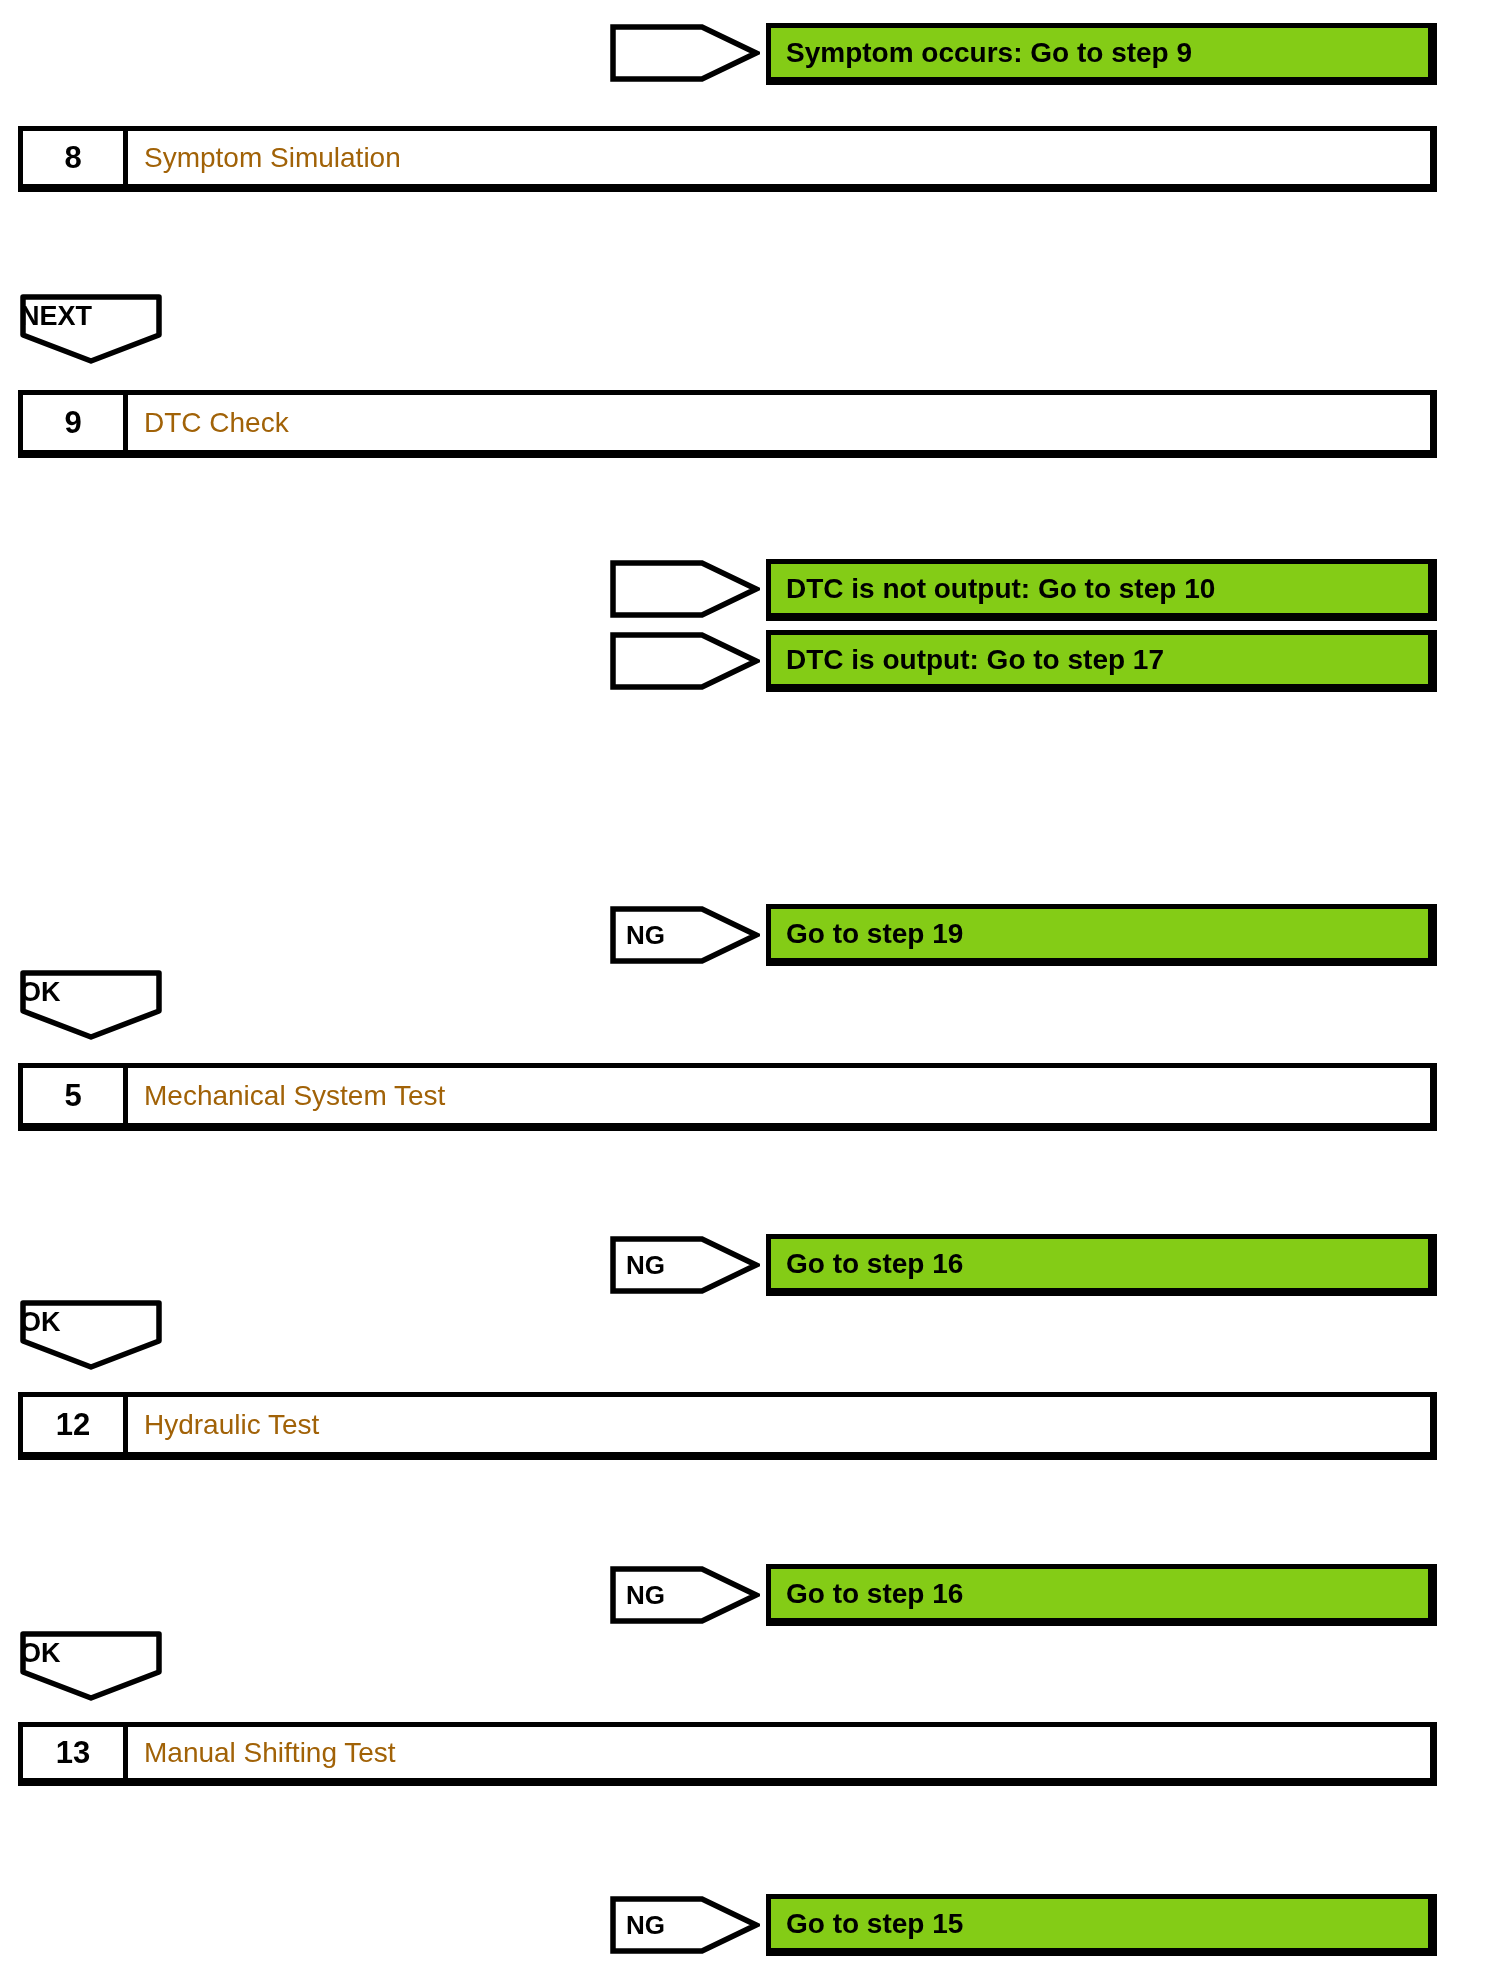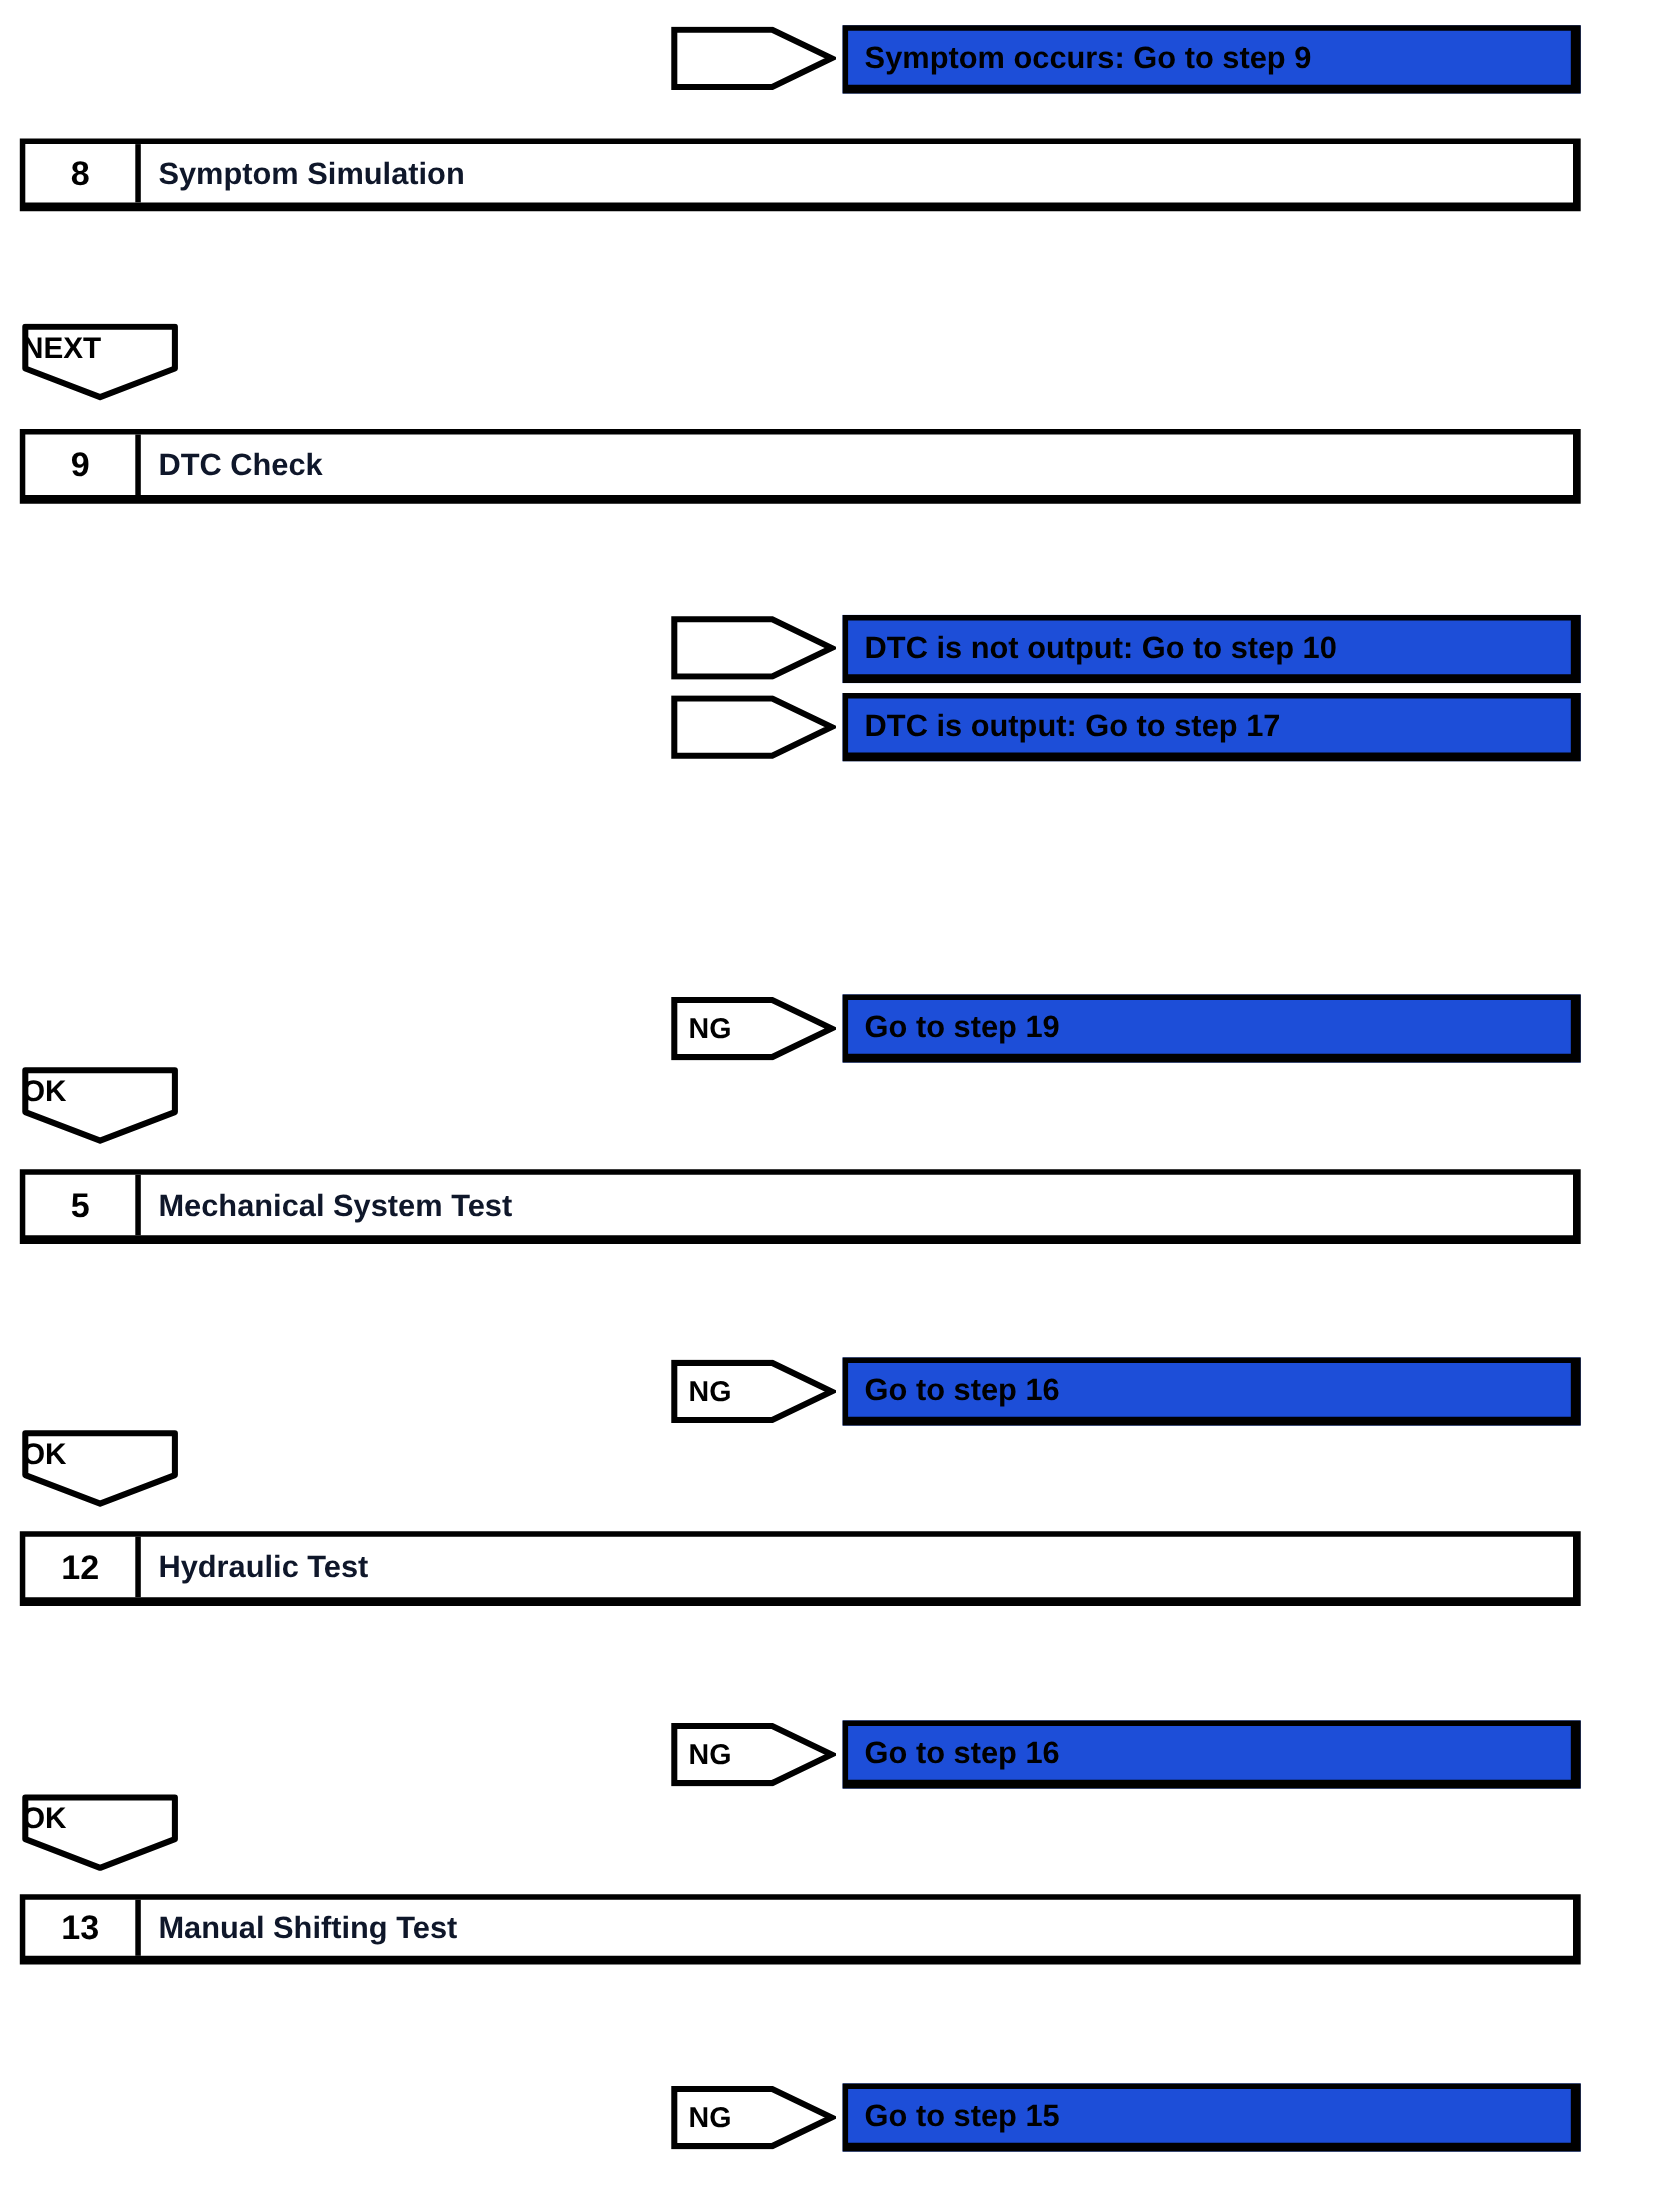--- a/index.html
+++ b/index.html
@@ -39,36 +39,36 @@
     font-size: 31px;
     font-weight: bold;
     color: #000;
   }
   .step-title {
     flex: 1;
     display: flex;
     align-items: center;
     padding-left: 16px;
     font-size: 28px;
-    font-weight: bold;
-    color: #0f172a;
+    font-weight: normal;
+    color: #a16207;
     white-space: nowrap;
   }
 
   
   .result-box {
     position: absolute;
     left: 766px;
     width: 671px;
     height: 62px;
     box-sizing: border-box;
     border: 5px solid #000;
     border-bottom-width: 8px;
     border-right-width: 9px;
-    background: #1d4ed8;
+    background: #84cc16;
     display: flex;
     align-items: center;
     padding-left: 15px;
     font-size: 28px;
     font-weight: bold;
     color: #000;
     white-space: nowrap;
   }
 
   

